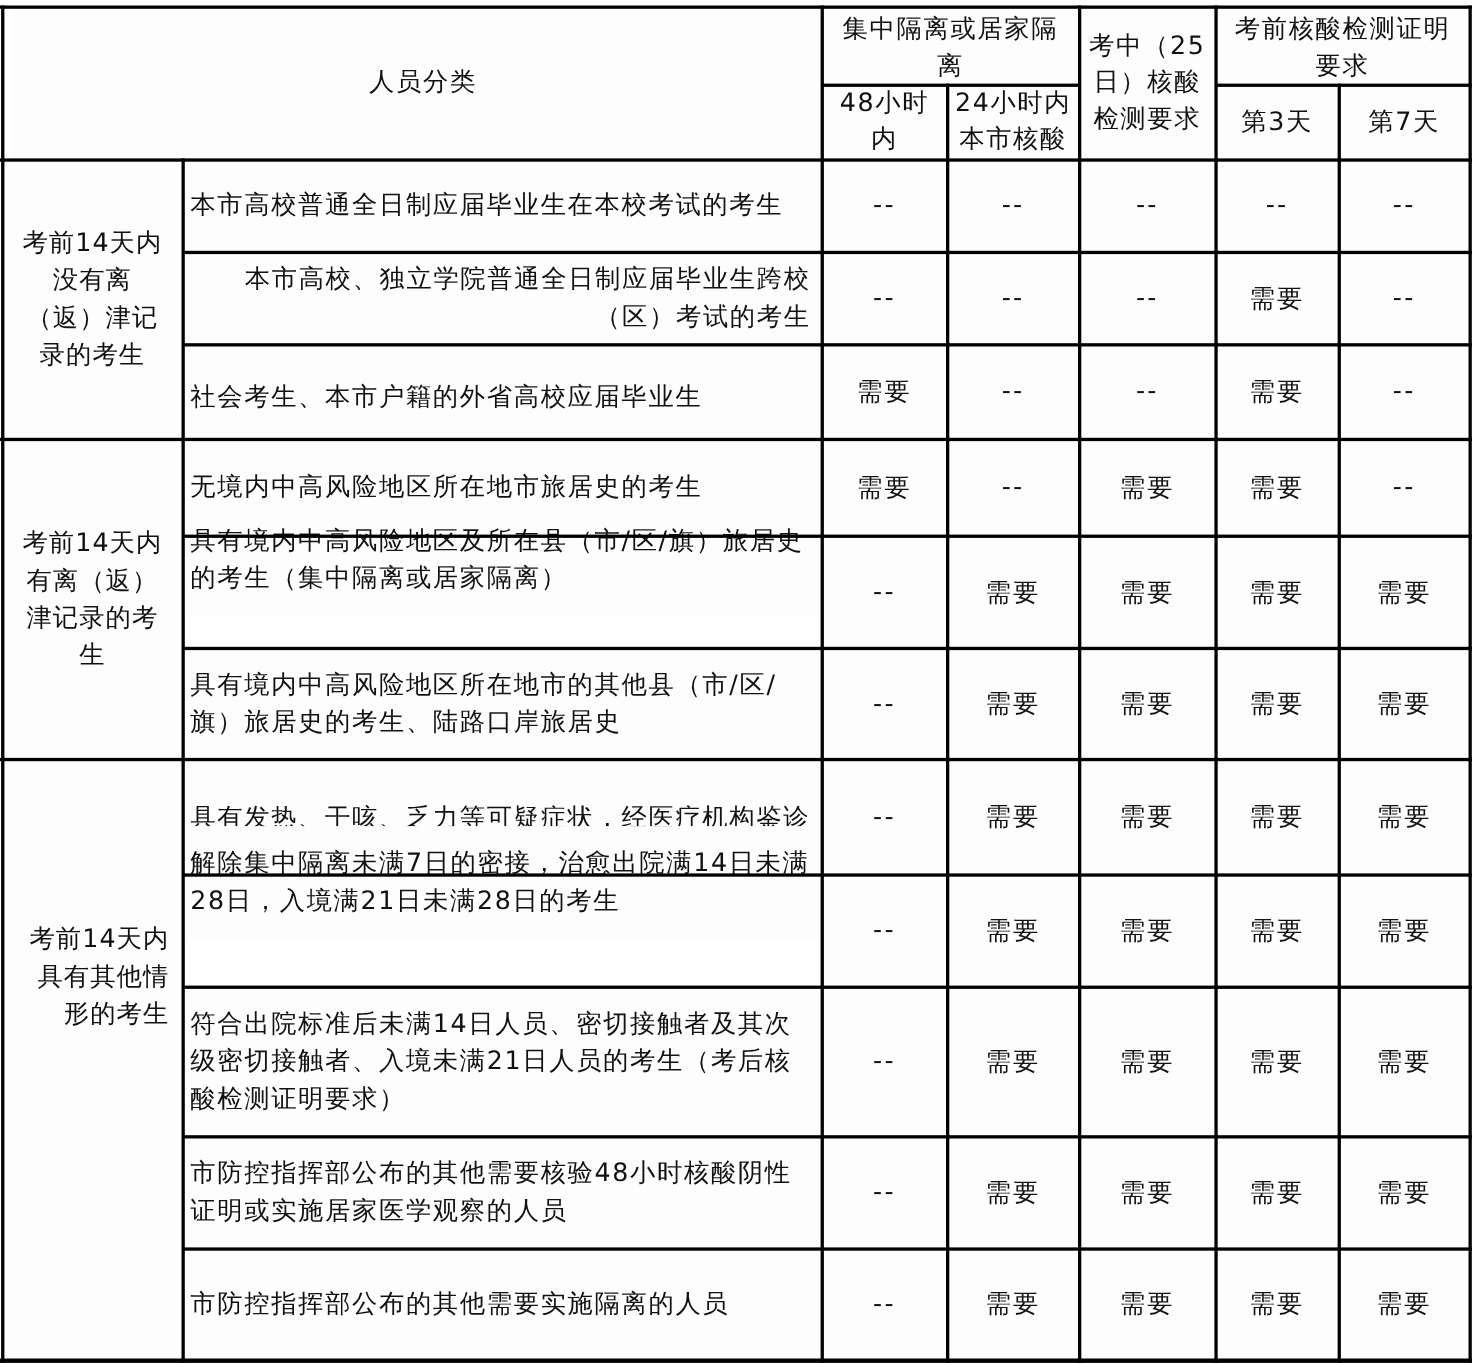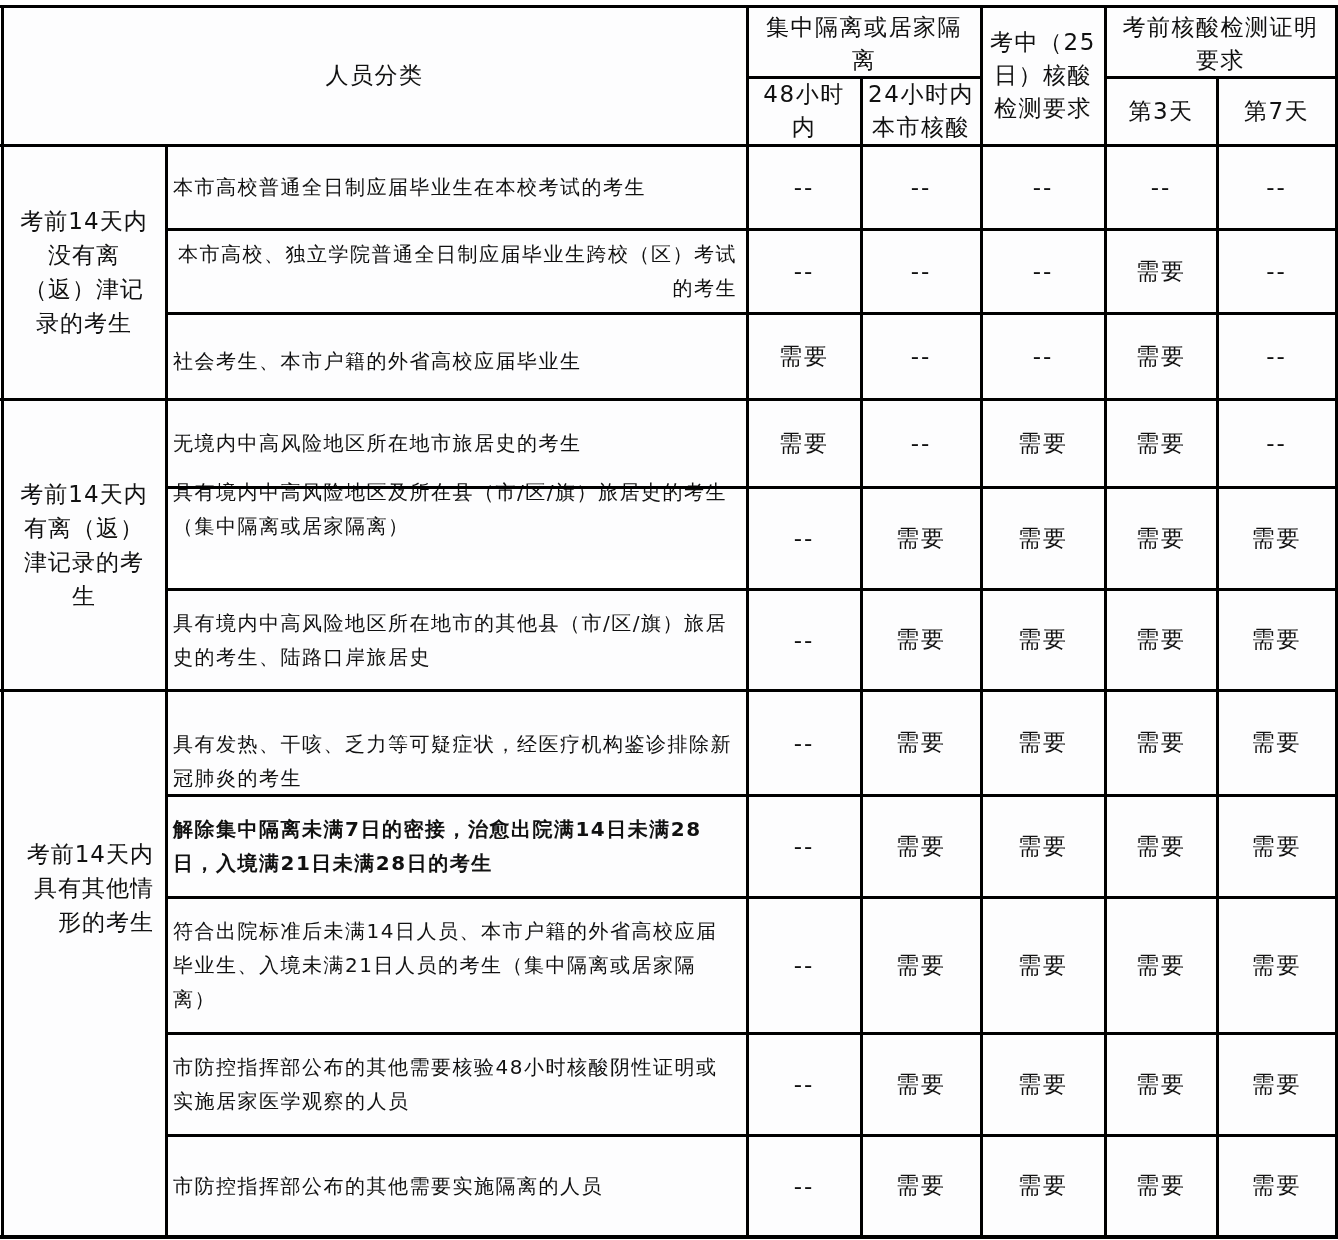--- a/index.html
+++ b/index.html
@@ -4,31 +4,31 @@
 <style>
   html, body { margin:0; padding:0; background:#ffffff; }
   body { width:1338px; height:1240px; position:relative; overflow:hidden;
          font-family:"DejaVu Sans","Liberation Sans",sans-serif; color:#111; }
   .cell { position:absolute; box-sizing:border-box; display:flex; align-items:center;
           background:#fdfdfe; }
   .hl { position:absolute; background:#000; height:3px; }
   .vl { position:absolute; background:#000; width:3px; }
   .center { justify-content:center; text-align:center; }
   .left { justify-content:flex-start; text-align:left; }
-  .txt { font-size:20px; line-height:34px; letter-spacing:1.5px; }
+  .txt { font-size:23px; line-height:34px; letter-spacing:1.5px; }
   .hdr { font-size:23px; line-height:33px; letter-spacing:1.5px; }
   .val { font-size:23px; letter-spacing:2px; font-weight:500; }
   .cat { font-size:23px; line-height:34px; letter-spacing:1px; }
 </style>
 </head>
 <body>
 
 <div id="table">
 
-  <div class="cell center hdr" style="left:2px;top:6px;width:745px;height:139px;">
+  <div class="cell center hdr" style="left:12px;top:6px;width:745px;height:139px;">
     <span>人员分类</span>
   </div>
   <div class="cell center hdr" style="left:747px;top:6px;width:234px;height:71px;padding:4px 10px 0 10px;">
     <span>集中隔离或居家隔离</span>
   </div>
   <div class="cell center hdr" style="left:747px;top:77px;width:114px;height:68px;padding:0 14px;">
     <span>48小时内</span>
   </div>
   <div class="cell center hdr" style="left:861px;top:77px;width:120px;height:68px;padding:0 6px;">
     <span>24小时内本市核酸</span>
@@ -182,41 +182,41 @@
   <div class="cell center val" style="left:981px;top:690px;width:124px;height:105px;">
       <span>需要</span>
     </div>
   <div class="cell center val" style="left:1105px;top:690px;width:112px;height:105px;">
       <span>需要</span>
     </div>
   <div class="cell center val" style="left:1217px;top:690px;width:119px;height:105px;">
       <span>需要</span>
     </div>
 
-  <div class="cell left txt" style="left:166px;top:795px;width:581px;height:102px;padding:0 6px 0 7px;font-weight:bold;">
+  <div class="cell left txt" style="left:166px;top:751px;width:581px;height:102px;padding:0 6px 0 7px;">
       <span>解除集中隔离未满7日的密接，治愈出院满14日未满28日，入境满21日未满28日的考生</span>
     </div>
   <div class="cell center val" style="left:747px;top:795px;width:114px;height:102px;">
       <span>--</span>
     </div>
   <div class="cell center val" style="left:861px;top:795px;width:120px;height:102px;">
       <span>需要</span>
     </div>
   <div class="cell center val" style="left:981px;top:795px;width:124px;height:102px;">
       <span>需要</span>
     </div>
   <div class="cell center val" style="left:1105px;top:795px;width:112px;height:102px;">
       <span>需要</span>
     </div>
   <div class="cell center val" style="left:1217px;top:795px;width:119px;height:102px;">
       <span>需要</span>
     </div>
 
   <div class="cell left txt" style="left:166px;top:897px;width:581px;height:136px;padding:0 10px 0 7px;">
-      <span>符合出院标准后未满14日人员、本市户籍的外省高校应届毕业生、入境未满21日人员的考生（集中隔离或居家隔离）</span>
+      <span>符合出院标准后未满14日人员、密切接触者及其次级密切接触者、入境未满21日人员的考生（考后核酸检测证明要求）</span>
     </div>
   <div class="cell center val" style="left:747px;top:897px;width:114px;height:136px;">
       <span>--</span>
     </div>
   <div class="cell center val" style="left:861px;top:897px;width:120px;height:136px;">
       <span>需要</span>
     </div>
   <div class="cell center val" style="left:981px;top:897px;width:124px;height:136px;">
       <span>需要</span>
     </div>

